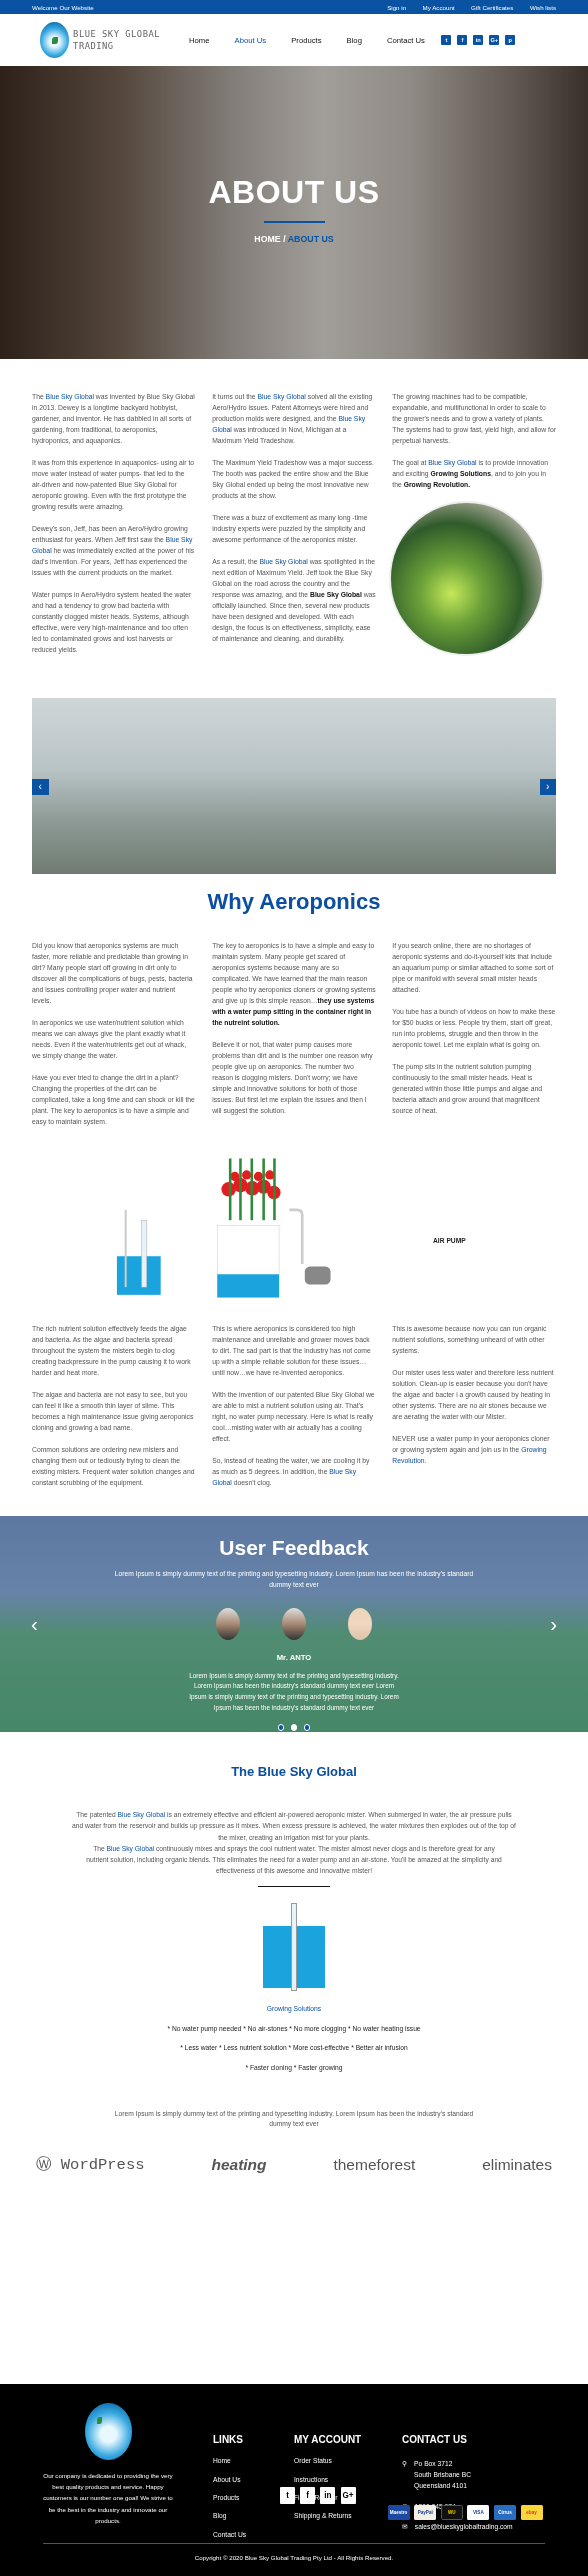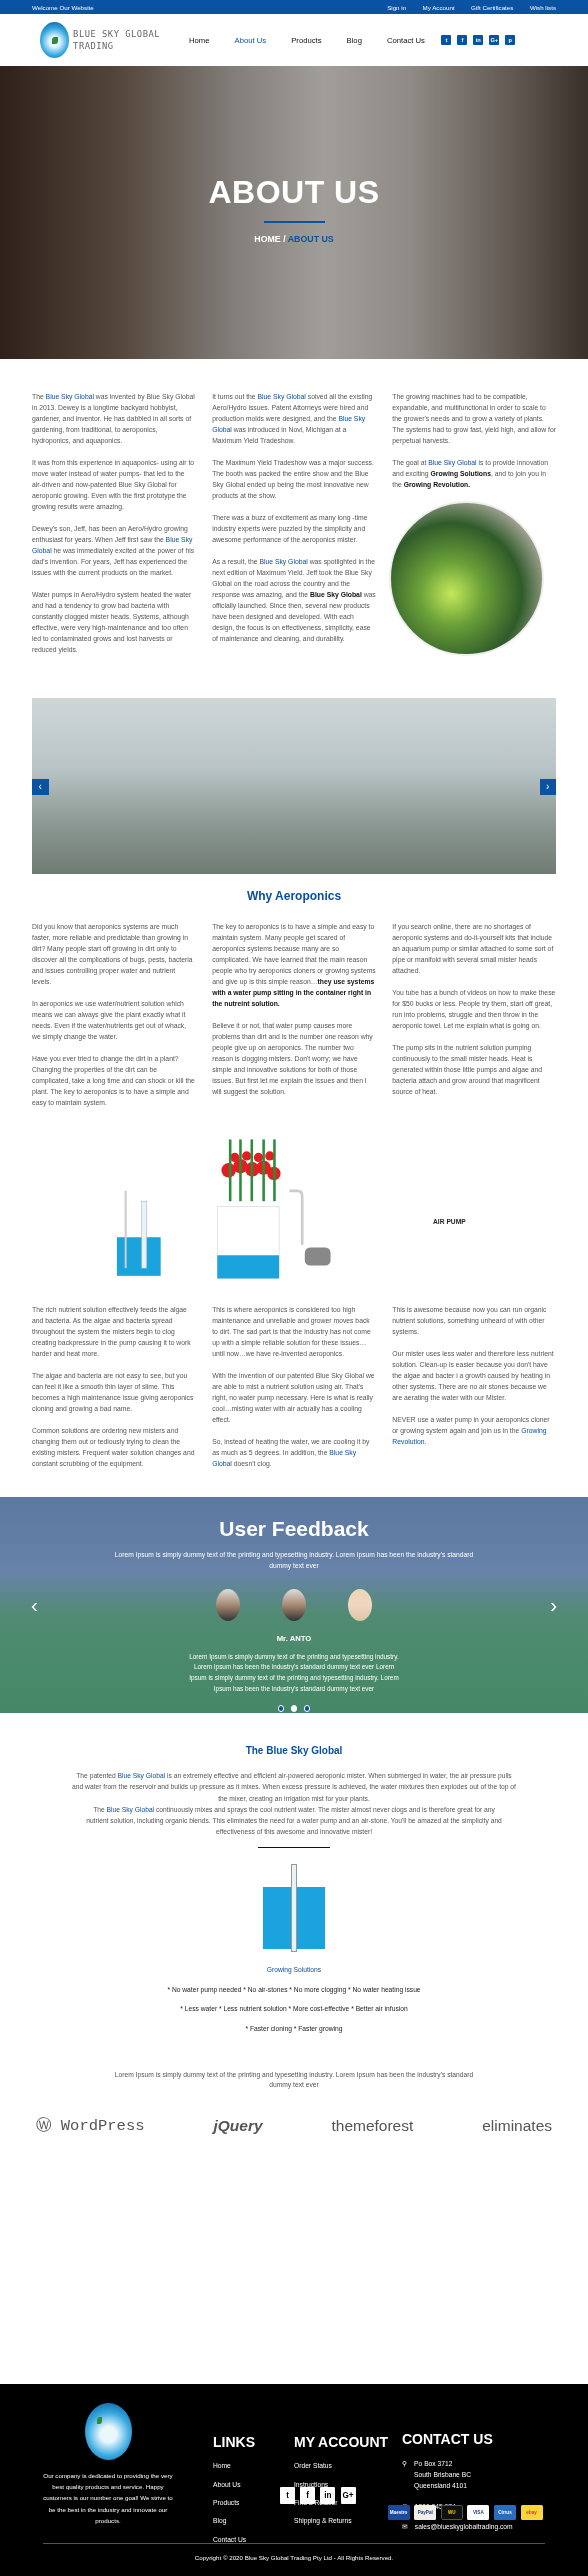--- a/index.html
+++ b/index.html
@@ -35,21 +35,21 @@
 .slider .arr{position:absolute;top:81px;width:16.5px;height:16.5px;background:#0a53a3;color:#fff;font-size:10.3px;display:flex;align-items:center;justify-content:center}
 .center{text-align:center}
 .feedback{height:216px;position:relative;background:linear-gradient(180deg,#6f86a8 0%,#7d94b2 35%,#5ea06a 55%,#4f9a5a 100%);color:#fff;text-align:center}
 .feedback:before{content:"";position:absolute;inset:0;background:rgba(40,80,140,0.25)}
 .feedback>*{position:relative}
 .avatar{width:24px;height:32px;border-radius:50%;background:linear-gradient(180deg,#ddd 0%,#a78a72 50%,#333 100%);display:inline-block}
 .dot{width:6.7px;height:6.7px;border-radius:50%;display:inline-block;margin:0 2.1px;background:#0a53a3;border:1px solid #fff}
 .dot.on{background:#fff}
 .client-logos{display:flex;justify-content:space-between;align-items:center;padding:0 36px;margin-top:24px;color:#555;font-size:15.5px}
 .footer{background:#000;color:#fff;height:192px;position:relative}
-.f-col h4{font-size:14px;font-weight:bold;margin-bottom:12.4px}
+.f-col h4{font-size:10px;font-weight:bold;margin-bottom:12.4px}
 .f-col .lnk{font-size:6.7px;margin-bottom:11.3px}
 .pay span{display:inline-flex;width:22px;height:15px;border-radius:1.5px;font-size:4.6px;font-weight:bold;align-items:center;justify-content:center;margin-left:2.6px}
 .fs span{display:inline-flex;width:15px;height:16.5px;background:#fff;color:#000;font-weight:bold;font-size:8.2px;align-items:center;justify-content:center;border-radius:1px;margin-right:5.2px}
 </style>
 </head>
 <body>
 
 <div class="topbar">
   <span>Welcome Our Website</span>
   <div class="links">
@@ -115,21 +115,21 @@
     </div>
   </div>
 </div>
 
 <div class="slider">
   <span class="arr" style="left:0">‹</span>
   <span class="arr" style="right:0">›</span>
 </div>
 
 <div class="section" style="padding-top:15.5px">
-  <h2 class="h2 center" style="font-size:12px;margin-bottom:18px">Why Aeroponics</h2>
+  <h2 class="h2 center" style="font-size:22px;margin-bottom:25px">Why Aeroponics</h2>
   <div class="cols">
     <div class="col">
       <p>Did you know that aeroponics systems are much faster, more reliable and predictable than growing in dirt?  Many people start off growing in dirt only to discover all the complications of bugs, pests, bacteria and issues controlling proper water and nutrient levels.</p>
       <p>In aeroponics we use water/nutrient solution which means we can always give the plant exactly what it needs. Even if the water/nutrients get out of whack, we simply change the water.</p>
       <p>Have you ever tried to change the dirt in a plant? Changing the properties of the dirt can be complicated, take a long time and can shock or kill the plant.  The key to aeroponics is to have a simple and easy to maintain system.</p>
     </div>
     <div class="col">
       <p><span>The key to aeroponics is to have a simple and easy to maintain system. Many people get scared of aeroponics systems because many are so complicated. We have learned that the main reason people who try aeroponics cloners or growing systems and give up is this simple reason…</span><b>they use systems with a water pump sitting in the container right in the nutreint solution.</b></p>
       <p>Believe it or not, that water pump causes more problems than dirt and is the number one reason why people give up on aeroponics.  The number two reason is clogging misters.  Don't worry; we have simple and innovative solutions for both of those issues.  But first let me explain the issues and then I will suggest the solution.</p>
     </div>
@@ -204,38 +204,38 @@
   <h3 style="font-size:7.7px;margin-top:13.4px">Mr. ANTO</h3>
   <p style="width:216px;margin:8.2px auto 0;font-size:6.4px;line-height:10.8px">Lorem Ipsum is simply dummy text of the printing and typesetting industry. Lorem Ipsum has been the industry's standard dummy text ever Lorem Ipsum is simply dummy text of the printing and typesetting industry. Lorem Ipsum has been the industry's standard dummy text ever</p>
   <div style="margin-top:10.3px">
     <span class="dot"></span>
     <span class="dot on"></span>
     <span class="dot"></span>
   </div>
 </div>
 
 <div class="center" style="padding:32px 72px 0">
-  <h2 class="h2" style="font-size:10px;margin-bottom:14px">The Blue Sky Global</h2>
+  <h2 class="h2" style="font-size:13px;margin-bottom:30px">The Blue Sky Global</h2>
   <p style="font-size:6.7px;line-height:11.3px"><span>The patented </span><a class="blue">Blue Sky Global</a><span> is an extremely effective and efficient air-powered aeroponic mister. When submerged in water, the air pressure pulls and water from the reservoir and builds up pressure as it mixes. When excess pressure is achieved, the water mixtures then explodes out of the top of the mixer, creating an irrigation mist for your plants.</span></p>
   <p style="font-size:6.7px;line-height:11.3px;padding:0 10.3px"><span>The </span><a class="blue">Blue Sky Global</a><span> continuously mixes and sprays the cool nutrient water. The mister almost never clogs and is therefore great for any nutrient solution, including organic blends. This eliminates the need for a water pump and an air-stone. You'll be amazed at the simplicity and effectiveness of this awesome and innovative mister!</span></p>
   <div style="width:72px;height:108px;margin:9.3px auto 0;border-top:1px solid #111;position:relative">
     <div style="position:absolute;left:5.2px;right:5.2px;bottom:6.2px;height:62px;background:#1aa3dd"></div>
     <div style="position:absolute;left:33px;top:15.5px;width:6.2px;height:88px;background:#e6f3fa;border:0.5px solid #999"></div>
   </div>
   <p class="blue" style="font-size:6.7px;margin-top:11.3px">Growing Solutions</p>
   <p style="font-size:6.7px;color:#222;margin-top:12.4px">* No water pump needed * No air-stones * No more clogging * No water heating issue</p>
   <p style="font-size:6.7px;color:#222;margin-top:12.4px">* Less water * Less nutrient solution * More cost-effective * Better air infusion</p>
   <p style="font-size:6.7px;color:#222;margin-top:12.4px">* Faster cloning * Faster growing</p>
 </div>
 
 <div class="center" style="padding-top:32px">
   <p style="width:361px;margin:6.2px auto 0;font-size:6.7px;line-height:10.8px">Lorem Ipsum is simply dummy text of the printing and typesetting industry. Lorem Ipsum has been the industry's standard dummy text ever</p>
   <div class="client-logos">
     <span style="font-family:Liberation Mono, monospace">Ⓦ <span>WordPress</span></span>
-    <span style="font-style:italic;font-weight:bold"><span>jQuery</span></span>
+    <span style="font-style:italic;font-weight:bold"><span>heating</span></span>
     <span><span>themeforest</span></span>
     <span><span>eliminates</span></span>
   </div>
 </div>
 
 <div class="footer" style="position:absolute;top:2384px;left:0;width:588px">
   <div style="position:absolute;left:41px;top:18.5px;width:134px;text-align:center">
     <div class="logo-mark" style="width:47px;height:57px;margin:0 auto"></div>
     <p style="font-size:6.2px;line-height:11.3px;margin-top:10.3px">Our company is dedicated to providing the very best quality products and service. Happy customers is our number one goal! We strive to be the best in the industry and innovate our products.</p>
   </div>

